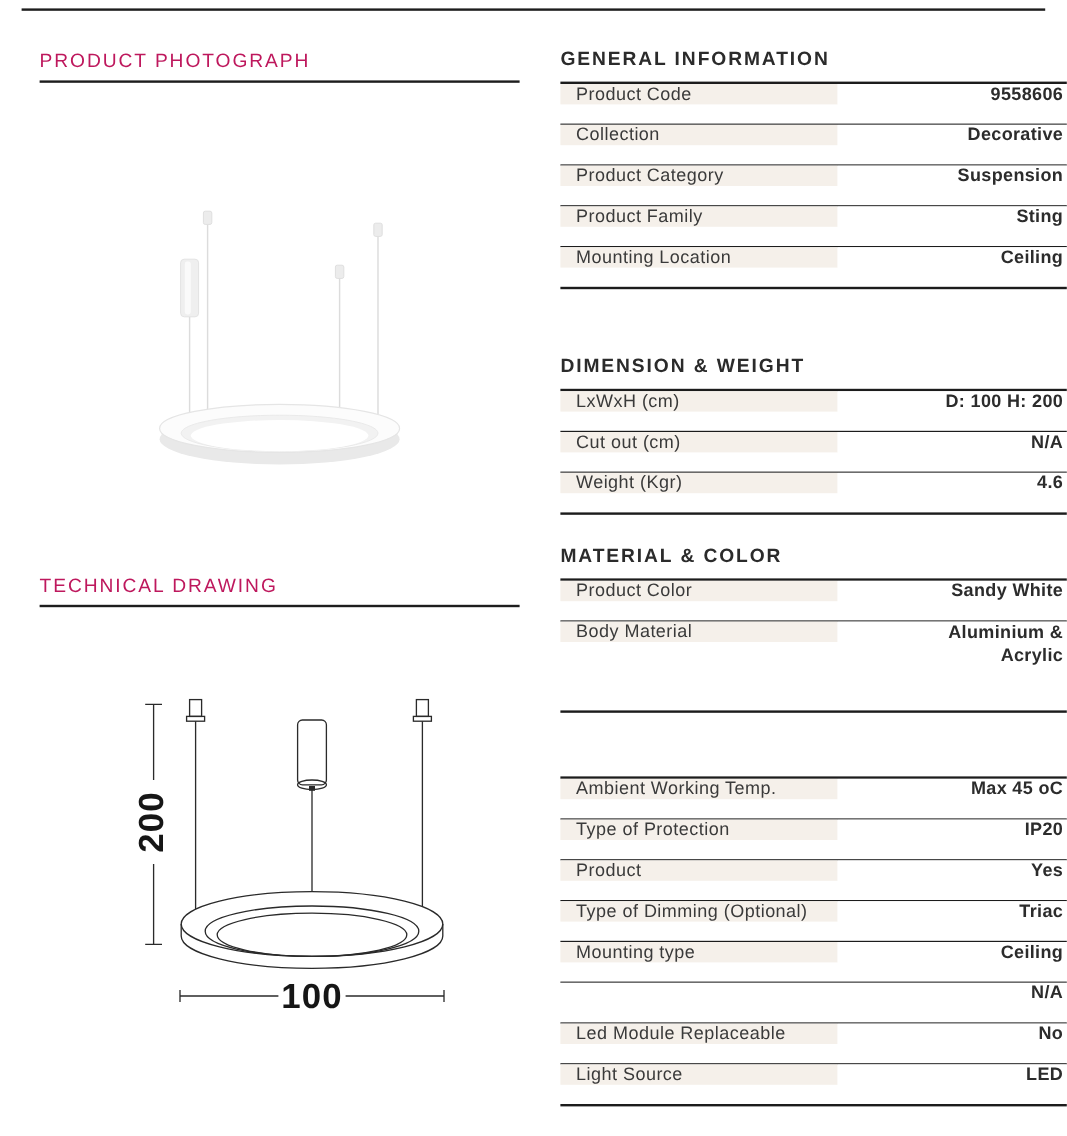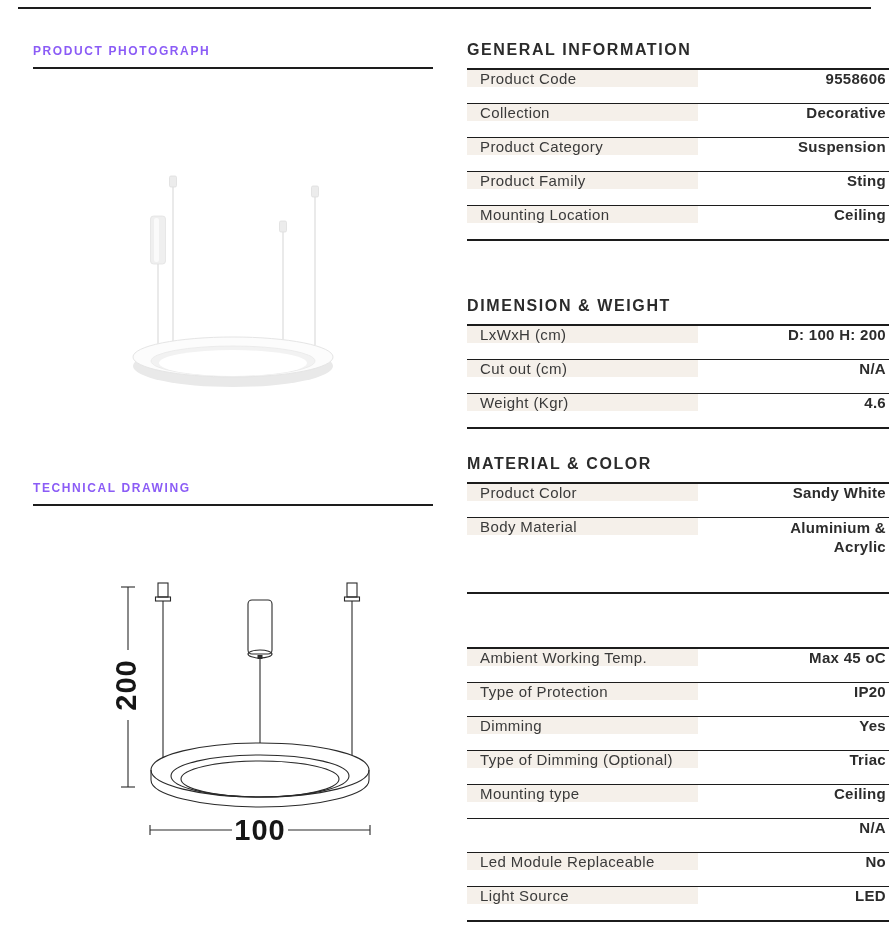--- a/index.html
+++ b/index.html
@@ -8,21 +8,21 @@
     background:#ffffff;
     font-family:"Liberation Sans", sans-serif;
     -webkit-font-smoothing:antialiased;
   }
   .top-rule{position:absolute;left:18px;top:7px;width:853px;height:2px;background:#1d1d1d;}
 
   
   .col-left{position:absolute;left:33px;top:0;width:400px;height:947px;}
   .lhead{
     position:absolute;left:0;width:400px;margin:0;
-    font-size:12px;font-weight:700;letter-spacing:1.6px;color:#8b5cf6;
+    font-size:16px;font-weight:400;letter-spacing:1.6px;color:#be185d;
     line-height:19px;padding-bottom:6px;border-bottom:2px solid #1d1d1d;
   }
   .lhead.photo{top:42px;}
   .lhead.drawing{top:479px;}
   .photo-svg{position:absolute;left:0;top:76px;}
   .drawing-svg{position:absolute;left:0;top:512px;}
   .dim-num{font-family:"Liberation Sans", sans-serif;font-size:29px;font-weight:700;fill:#161616;letter-spacing:1px;}
 
   
   .col-right{position:absolute;left:467px;top:0;width:429px;height:947px;}
@@ -185,21 +185,21 @@
     <div class="tbl">
       <div class="trow">
         <div class="tlabel">Ambient Working Temp.</div>
         <div class="tvalue">Max 45 oC</div>
       </div>
       <div class="trow">
         <div class="tlabel">Type of Protection</div>
         <div class="tvalue">IP20</div>
       </div>
       <div class="trow">
-        <div class="tlabel">Dimming</div>
+        <div class="tlabel">Product</div>
         <div class="tvalue">Yes</div>
       </div>
       <div class="trow">
         <div class="tlabel">Type of Dimming (Optional)</div>
         <div class="tvalue">Triac</div>
       </div>
       <div class="trow">
         <div class="tlabel">Mounting type</div>
         <div class="tvalue">Ceiling</div>
       </div>

